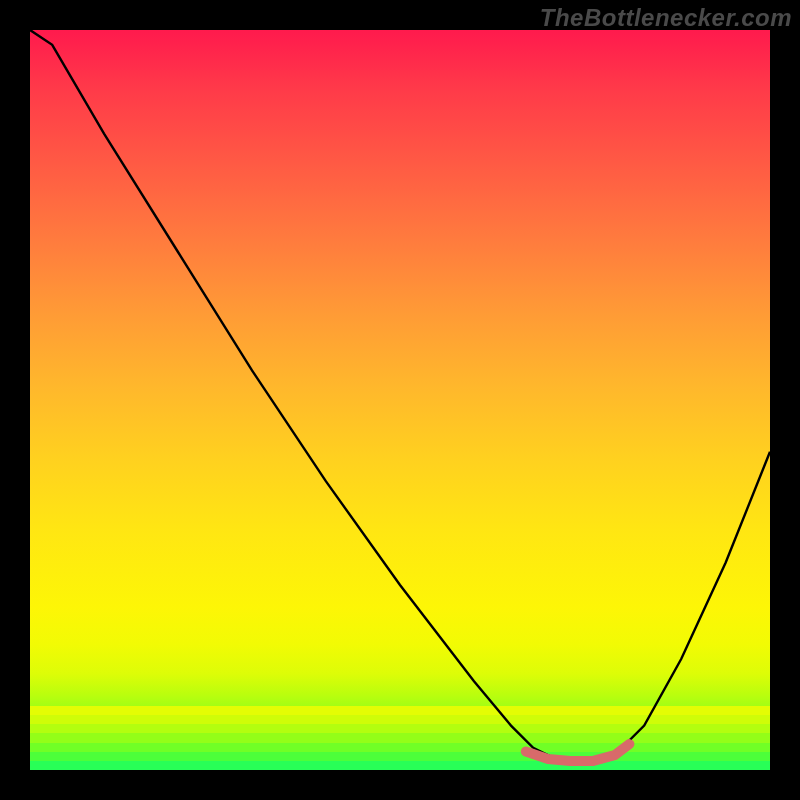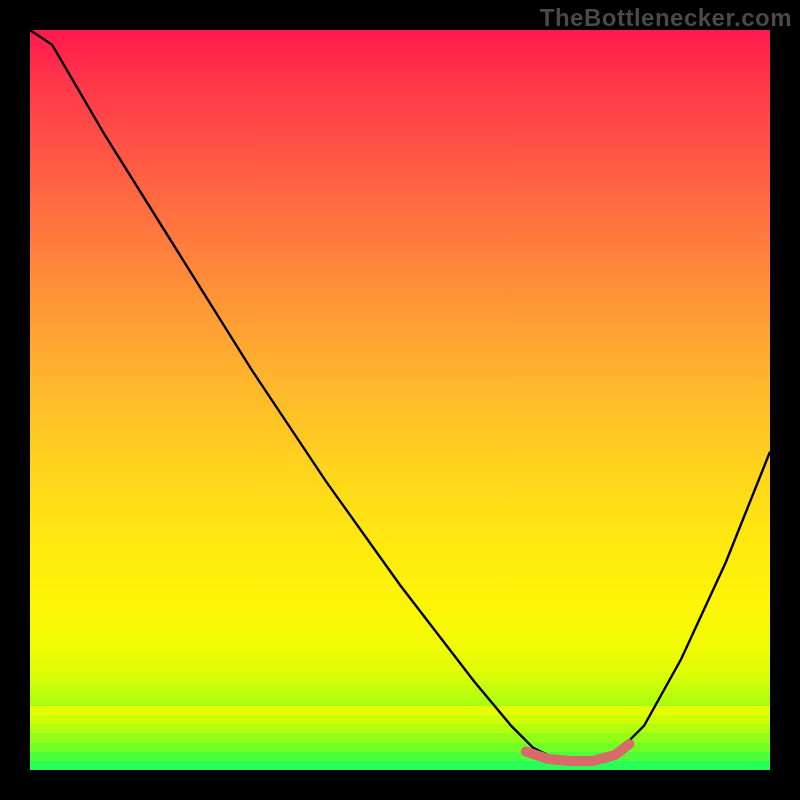--- a/index.html
+++ b/index.html
@@ -9,20 +9,21 @@
     height: 800px;
     background: #000;
     overflow: hidden;
     font-family: Arial, Helvetica, sans-serif;
   }
   .frame {
     position: relative;
     width: 800px;
     height: 800px;
     background: #000;
+    font-style: italic;
   }
   .watermark {
     position: absolute;
     top: 4px;
     right: 8px;
     color: #4a4a4a;
     font-size: 24px;
     font-weight: bold;
     letter-spacing: 0.5px;
     z-index: 10;

